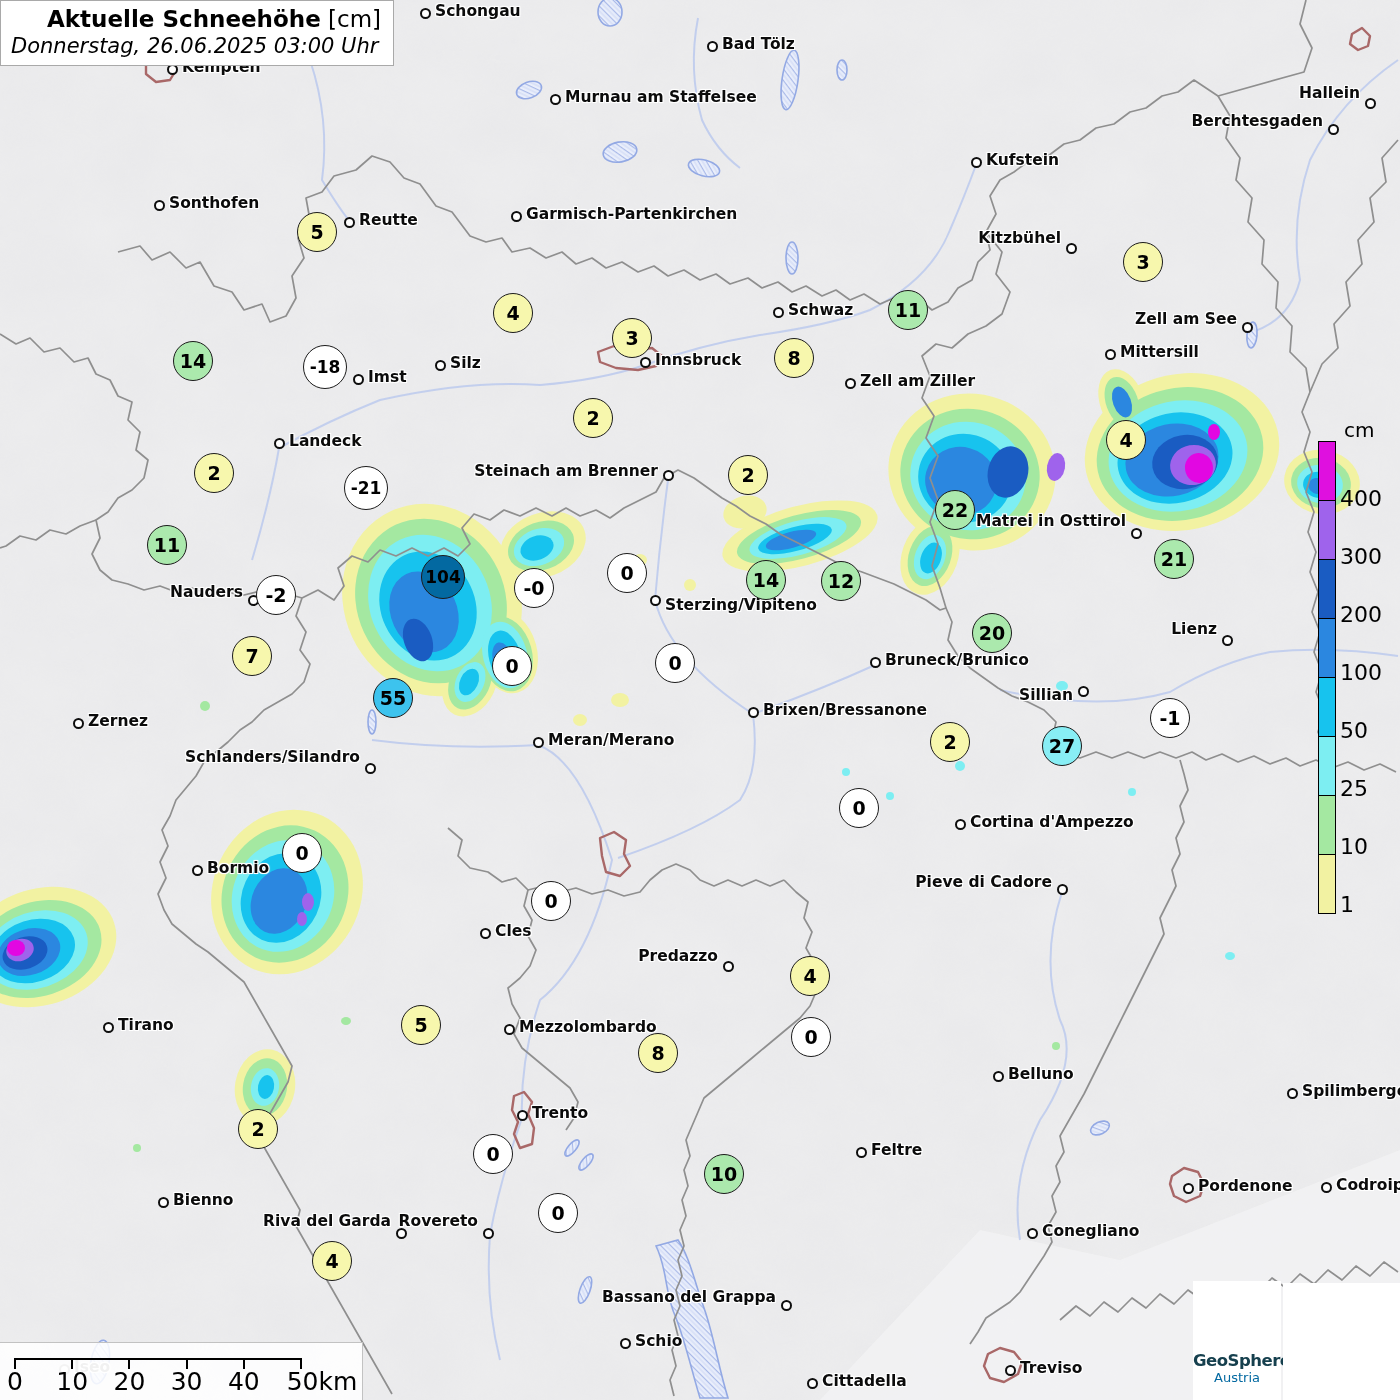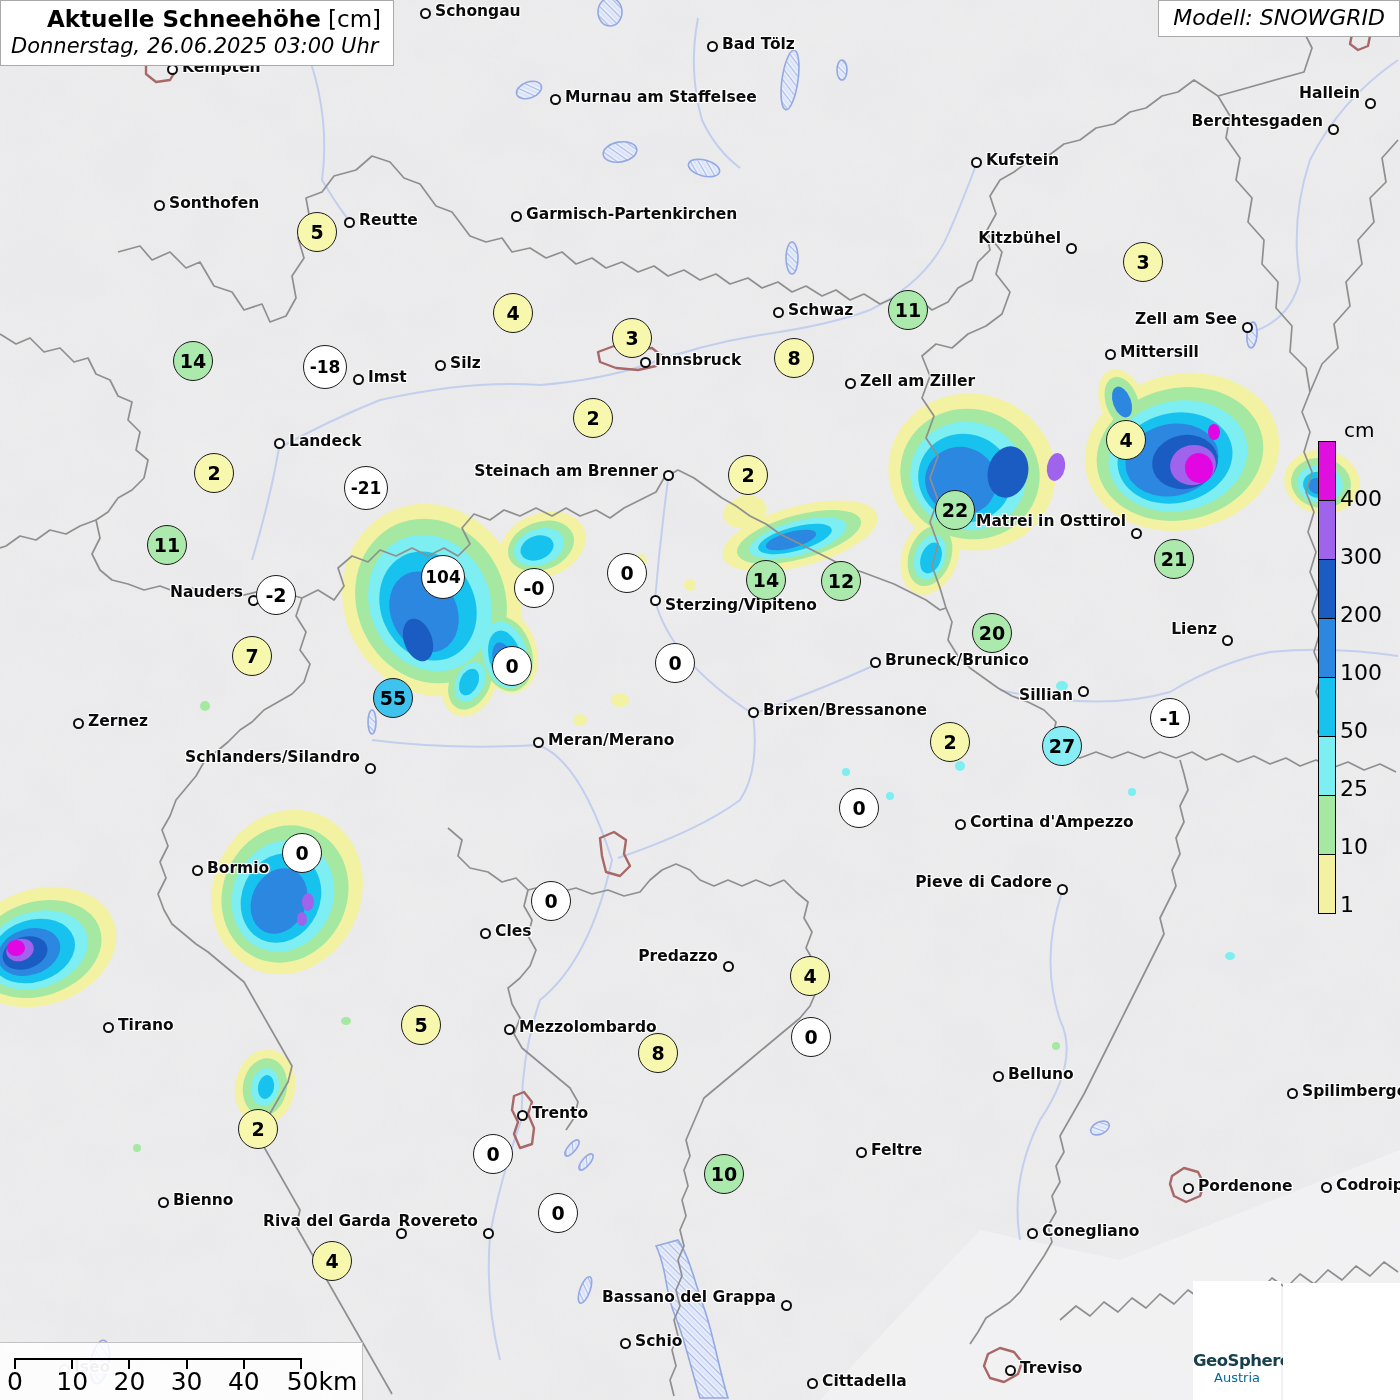--- a/index.html
+++ b/index.html
@@ -365,21 +365,21 @@
       <div class="station" style="left: 612px; top: 318px; width: 40px; height: 40px; font-size: 19px; background: rgb(247, 247, 173);">3</div>
       <div class="station" style="left: 774px; top: 338px; width: 40px; height: 40px; font-size: 19px; background: rgb(247, 247, 173);">8</div>
       <div class="station" style="left: 573px; top: 398px; width: 40px; height: 40px; font-size: 19px; background: rgb(247, 247, 173);">2</div>
       <div class="station" style="left: 1106px; top: 420px; width: 40px; height: 40px; font-size: 19px; background: rgb(247, 247, 173);">4</div>
       <div class="station" style="left: 194px; top: 453px; width: 40px; height: 40px; font-size: 19px; background: rgb(247, 247, 173);">2</div>
       <div class="station" style="left: 344px; top: 466px; width: 44px; height: 44px; font-size: 17px; background: rgb(255, 255, 255);">-21</div>
       <div class="station" style="left: 728px; top: 455px; width: 40px; height: 40px; font-size: 19px; background: rgb(247, 247, 173);">2</div>
       <div class="station" style="left: 935px; top: 490px; width: 40px; height: 40px; font-size: 19px; background: rgb(171, 233, 173);">22</div>
       <div class="station" style="left: 1154px; top: 503px; width: 40px; height: 40px; font-size: 19px; background: rgb(171, 233, 173); margin-top: 36px;">21</div>
       <div class="station" style="left: 147px; top: 525px; width: 40px; height: 40px; font-size: 19px; background: rgb(171, 233, 173);">11</div>
-      <div class="station" style="left: 421px; top: 555px; width: 44px; height: 44px; font-size: 17px; background: #ffffff;">104</div>
+      <div class="station" style="left: 421px; top: 555px; width: 44px; height: 44px; font-size: 17px; background: #0369a1;">104</div>
       <div class="station" style="left: 514px; top: 568px; width: 40px; height: 40px; font-size: 19px; background: rgb(255, 255, 255);">-0</div>
       <div class="station" style="left: 607px; top: 553px; width: 40px; height: 40px; font-size: 19px; background: rgb(255, 255, 255);">0</div>
       <div class="station" style="left: 746px; top: 560px; width: 40px; height: 40px; font-size: 19px; background: rgb(171, 233, 173);">14</div>
       <div class="station" style="left: 821px; top: 561px; width: 40px; height: 40px; font-size: 19px; background: rgb(171, 233, 173);">12</div>
       <div class="station" style="left: 256px; top: 575px; width: 40px; height: 40px; font-size: 19px; background: rgb(255, 255, 255);">-2</div>
       <div class="station" style="left: 972px; top: 613px; width: 40px; height: 40px; font-size: 19px; background: rgb(171, 233, 173);">20</div>
       <div class="station" style="left: 232px; top: 636px; width: 40px; height: 40px; font-size: 19px; background: rgb(247, 247, 173);">7</div>
       <div class="station" style="left: 492px; top: 646px; width: 40px; height: 40px; font-size: 19px; background: rgb(255, 255, 255);">0</div>
       <div class="station" style="left: 655px; top: 643px; width: 40px; height: 40px; font-size: 19px; background: rgb(255, 255, 255);">0</div>
       <div class="station" style="left: 373px; top: 678px; width: 40px; height: 40px; font-size: 19px; background: rgb(61, 195, 238);">55</div>
@@ -398,23 +398,20 @@
       <div class="station" style="left: 704px; top: 1154px; width: 40px; height: 40px; font-size: 19px; background: rgb(171, 233, 173);">10</div>
       <div class="station" style="left: 538px; top: 1193px; width: 40px; height: 40px; font-size: 19px; background: rgb(255, 255, 255);">0</div>
       <div class="station" style="left: 312px; top: 1241px; width: 40px; height: 40px; font-size: 19px; background: rgb(247, 247, 173);">4</div>
     </div>
 
   <div id="titlebox" class="overlay">
     <div id="titleline1"><b>Aktuelle Schneehöhe</b><span> [cm]</span></div>
     <div id="titleline2">Donnerstag, 26.06.2025 03:00 Uhr</div>
   </div>
 
-  <div id="modelbox" class="overlay">
-    <span>Modell: SNOWGRID</span>
-  </div>
 
   <div id="legend" class="overlay">
     <div id="legendunit">cm</div>
     <div id="legendbar">
         <div class="lseg" style="background: rgb(223, 16, 223);"></div>
         <div class="lseg" style="background: rgb(159, 99, 236);"></div>
         <div class="lseg" style="background: rgb(26, 92, 194);"></div>
         <div class="lseg" style="background: rgb(43, 135, 224);"></div>
         <div class="lseg" style="background: rgb(23, 195, 238);"></div>
         <div class="lseg" style="background: rgb(125, 238, 242);"></div>

